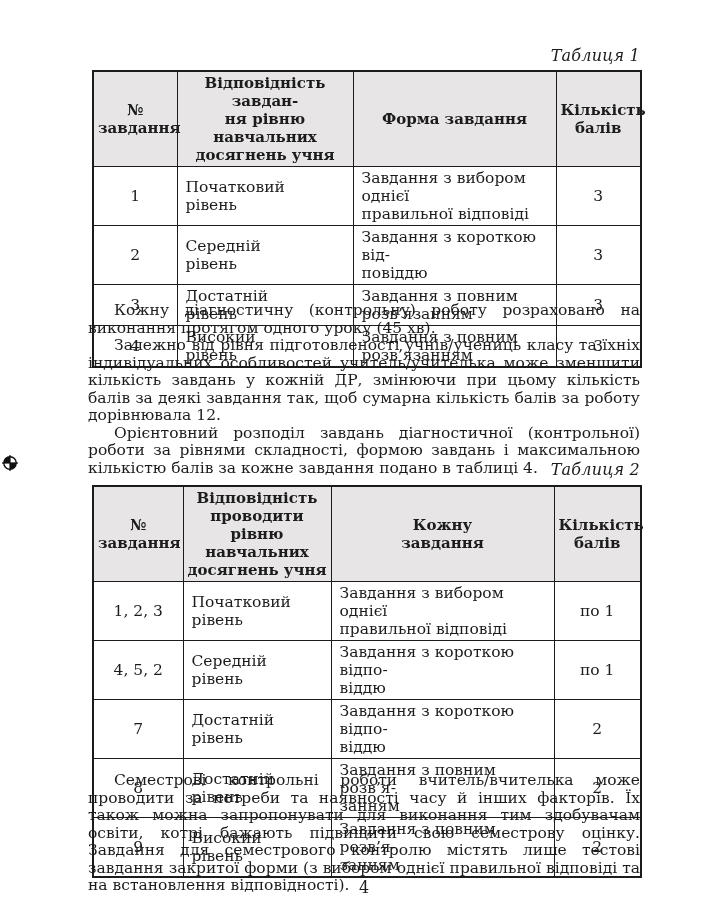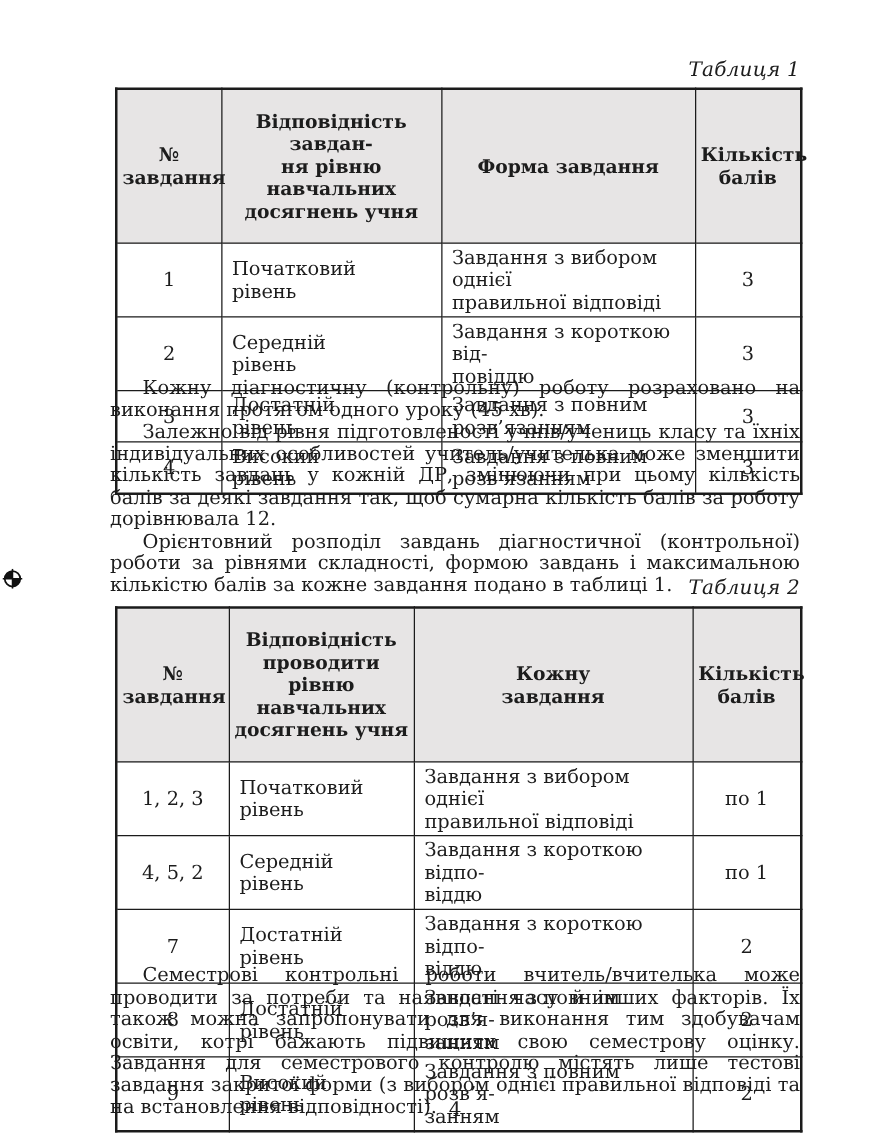--- a/index.html
+++ b/index.html
@@ -24,21 +24,21 @@
   .table2 { top:485px; }
   .doc-table th, .doc-table td {
     border:1px solid #1b1b1b;
     white-space:pre-line;
     vertical-align:middle;
     line-height:18px;
   }
   .doc-table th {
     background:#e7e5e5;
     font-weight:bold; font-size:15px; text-align:center;
-    padding:16px 4px;
+    padding:2px 4px;
   }
   .doc-table td { font-size:15.5px; padding:2px 8px; }
   .doc-table td.center { text-align:center; padding:2px 2px; }
   .table1 tr.hdr { height:62px; }
   .table1 tr.row { height:41px; }
   .table2 tr.hdr { height:76px; }
   .table2 tr.row { height:40px; }
 
   .textblock {
     position:absolute; left:88px; width:552px;
@@ -122,21 +122,21 @@
         <td>Завдання з повним
 розв’язанням</td>
         <td class="center">3</td>
       </tr>
     </tbody>
   </table>
 
   <div class="textblock block1">
     <p>Кожну діагностичну (контрольну) роботу розраховано на виконання протягом одного уроку (45 хв).</p>
     <p>Залежно від рівня підготовленості учнів/учениць класу та їхніх індивідуальних особливостей учитель/учителька може зменшити кількість завдань у кожній ДР, змінюючи при цьому кількість балів за деякі завдання так, щоб сумарна кількість балів за роботу дорівнювала 12.</p>
-    <p>Орієнтовний розподіл завдань діагностичної (контрольної) роботи за рівнями складності, формою завдань і максимальною кількістю балів за кожне завдання подано в таблиці 1.</p>
+    <p>Орієнтовний розподіл завдань діагностичної (контрольної) роботи за рівнями складності, формою завдань і максимальною кількістю балів за кожне завдання подано в таблиці 4.</p>
   </div>
 
   <div class="caption caption2">Таблиця 2</div>
 
   <table class="doc-table table2">
     <colgroup>
         <col style="width:90px">
         <col style="width:148px">
         <col style="width:223px">
         <col style="width:87px">

